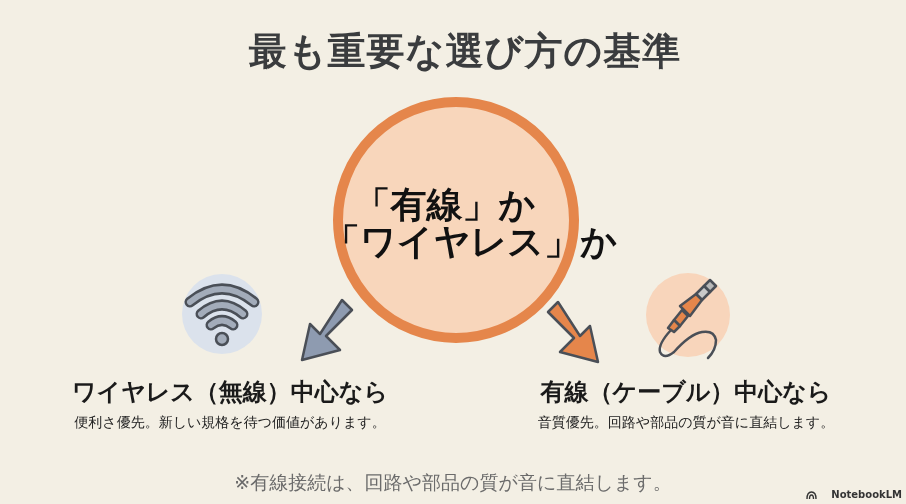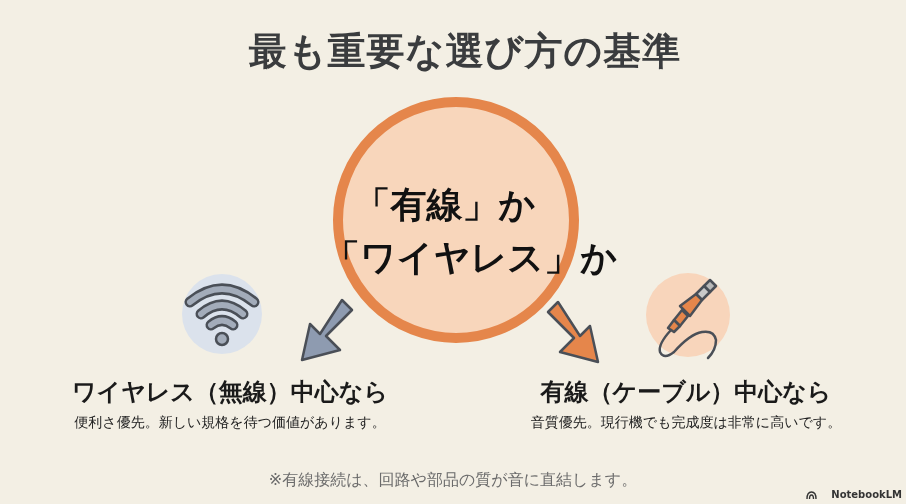--- a/index.html
+++ b/index.html
@@ -23,37 +23,37 @@
       border-radius: 50%;
       background: #f8d6bb;
       border: 10px solid #e5864b;
     }
     .center-text {
       position: absolute; left: 0; width: 906px; text-align: center;
       font-size: 36px; font-weight: bold; color: #111;
       line-height: 56px;
     }
     .center-text.l1 { top: 177px; left: -8px; }
-    .center-text.l2 { top: 230px; left: 0px; padding-left: 35px; }
+    .center-text.l2 { top: 214px; left: 0px; padding-left: 35px; }
     svg.abs { position: absolute; }
     .heading {
       position: absolute; top: 376px;
       font-size: 24px; font-weight: bold; color: #1a1a1a;
       text-align: center; white-space: nowrap;
     }
     .desc {
       position: absolute; top: 414px;
       font-size: 14px; color: #222;
       text-align: center; white-space: nowrap;
     }
     .left-col { left: 20px; width: 420px; }
     .right-col { left: 476px; width: 420px; }
     .footnote {
       position: absolute; top: 470px; left: 0; width: 906px;
-      text-align: center; font-size: 16px; color: #6b6b6b;
+      text-align: center; font-size: 19px; color: #6b6b6b;
     }
     .brand {
       position: absolute; right: 4px; bottom: 4px;
       font-size: 10px; color: #333; font-weight: bold;
       display: flex; align-items: center; gap: 14px;
     }
   </style>
 </head>
 <body>
 
@@ -95,21 +95,21 @@
     <polygon points="30,48 38,38 44,44 36,54" fill="#e5864b"></polygon>
     <polygon points="24,56 30,48 36,54 30,60" fill="#e5864b"></polygon>
   </g>
   <path d="M27 58 Q14 72 16 80 Q20 88 30 80 Q46 62 58 60 Q70 58 72 68 Q72 78 64 86" fill="none" stroke="#4a4f57" stroke-width="2.5" stroke-linecap="round"></path>
 </svg>
 
 <div class="heading left-col">ワイヤレス（無線）中心なら</div>
 <div class="desc left-col">便利さ優先。新しい規格を待つ価値があります。</div>
 
 <div class="heading right-col">有線（ケーブル）中心なら</div>
-<div class="desc right-col">音質優先。現行機でも完成度は非常に高いです。</div>
+<div class="desc right-col">音質優先。回路や部品の質が音に直結します。</div>
 
 <div class="footnote">※有線接続は、回路や部品の質が音に直結します。</div>
 
 <div class="brand">
   <svg width="11" height="8" viewBox="0 0 11 8">
     <path d="M1 8 Q1 1 5.5 1 Q10 1 10 8" fill="none" stroke="#333" stroke-width="1.4"></path>
     <path d="M3.5 8 Q3.5 4 5.5 4 Q7.5 4 7.5 8" fill="none" stroke="#333" stroke-width="1.4"></path>
   </svg>
   <span>NotebookLM</span>
 </div>

